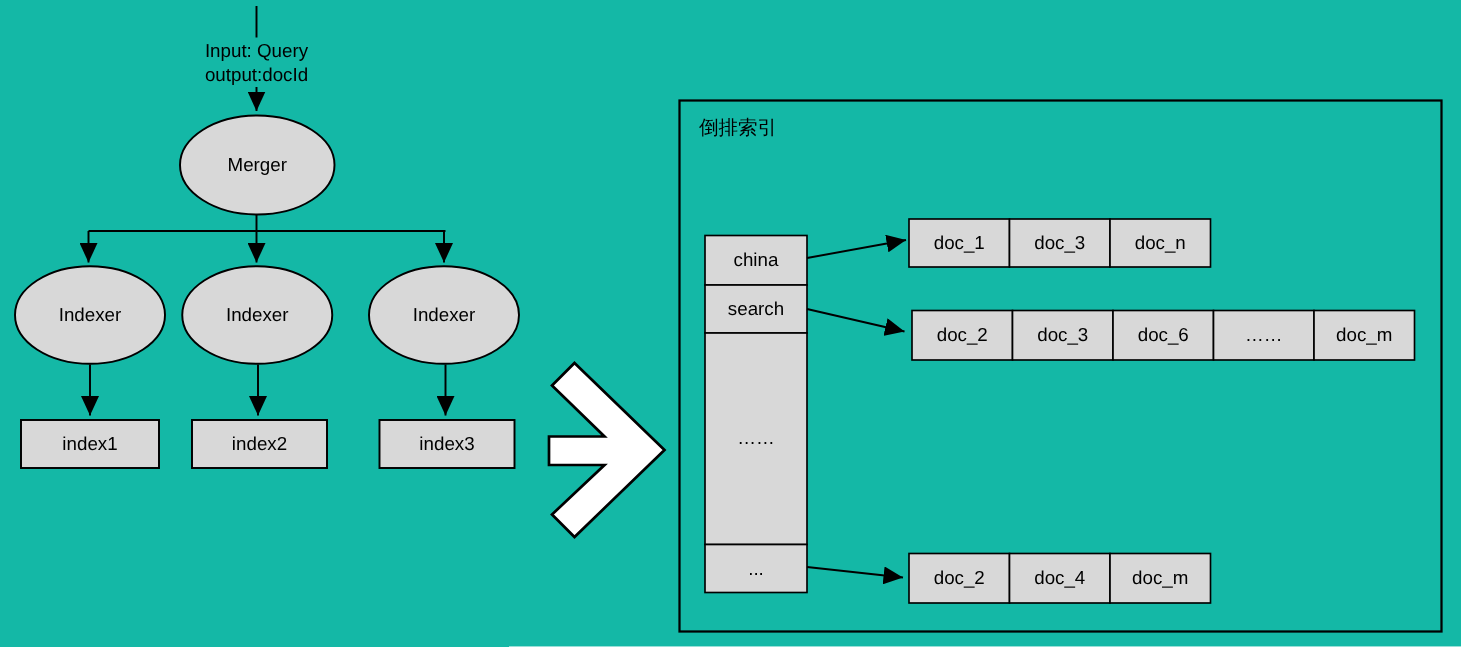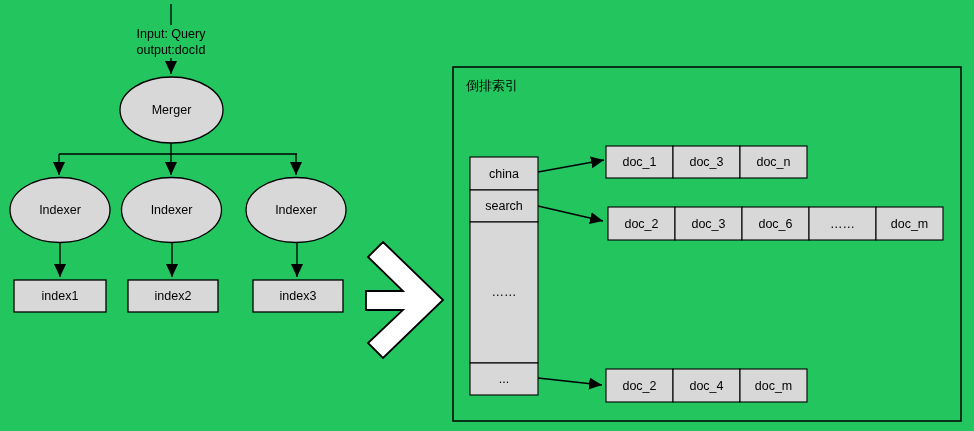--- a/index.html
+++ b/index.html
@@ -1,19 +1,19 @@
 <!DOCTYPE html>
 <html><head>
 <meta charset="utf-8">
 <style>
   html,body{margin:0;padding:0;background:#ffffff;}
   .canvas{
     position:relative;
     width:974px;height:431px;
-    background:#22c55e;
+    background:#14b8a6;
     font-family:"Liberation Sans", sans-serif;
   }
   svg{display:block;}
   text{
     font-family:"Liberation Sans", sans-serif;
     fill:#000000;
     font-size:12.5px;
   }
   .panel-title{font-size:13px;}
   .shape{fill:#d8d8d8;stroke:#000000;stroke-width:1.3;}

